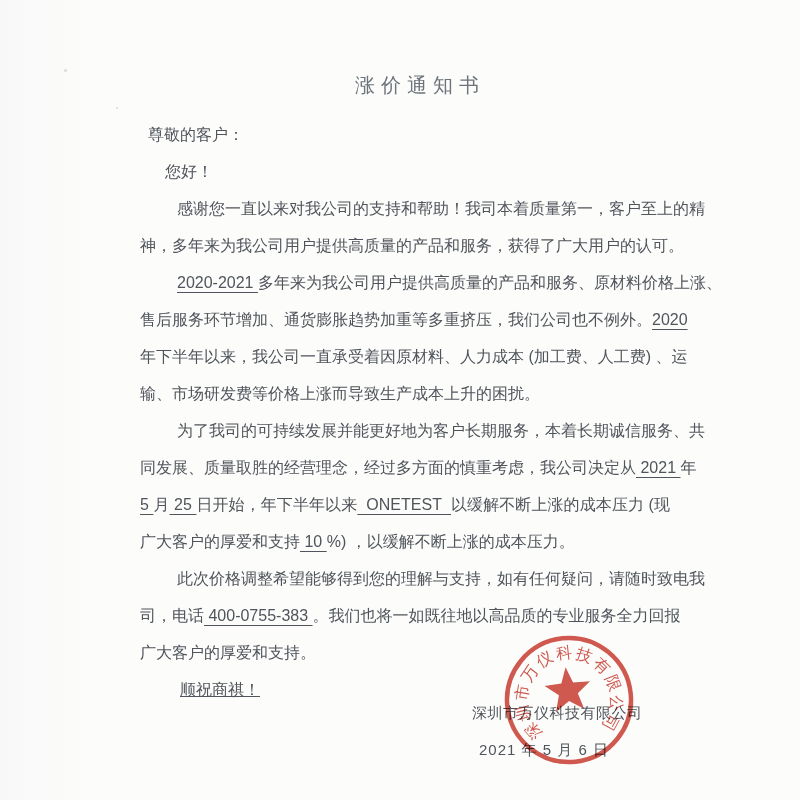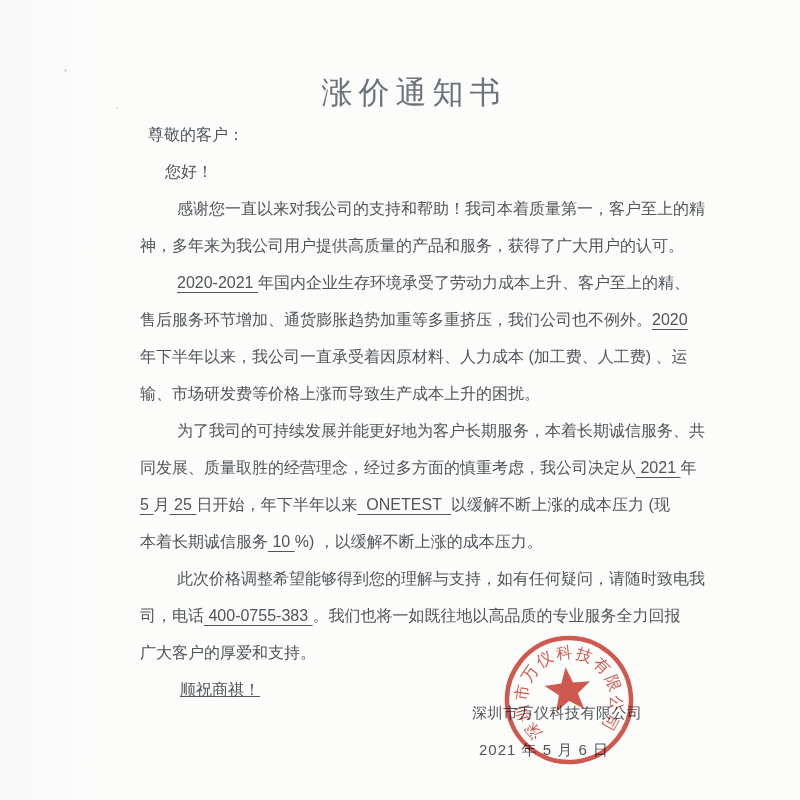--- a/index.html
+++ b/index.html
@@ -2,23 +2,23 @@
 <html style="--seal-color: #c9372c;"><head>
 <meta charset="utf-8">
 <style>
   html,body{margin:0;padding:0;background:#ffffff;}
   .page{
     position:relative;width:800px;height:800px;overflow:hidden;
     background:linear-gradient(90deg,#f7f8f7 0px,#fcfcfb 95px,#fcfcfb 100%);
     font-family:"Liberation Sans",sans-serif;color:#50555b;
   }
   .title{
-    position:absolute;left:149px;top:72px;width:530px;margin:0;
+    position:absolute;left:155px;top:72px;width:530px;margin:0;
     text-align:center;font-family:"Liberation Serif",serif;font-weight:400;
-    font-size:31px;letter-spacing:6px;color:#6d737b;
+    font-size:20px;letter-spacing:6px;color:#6d737b;
   }
   .content{position:absolute;left:140px;top:116px;width:530px;font-size:16px;line-height:37px;}
   .line{white-space:nowrap;}
   .line.full{text-align:justify;text-align-last:justify;}
   .line.indent{text-indent:37px;}
   .salutation{padding-left:8px;}
   .greeting{text-indent:25px;}
   .closing{text-indent:40px;text-decoration:underline;}
   .u{text-decoration:underline;text-decoration-thickness:1px;text-underline-offset:4px;}
   .signature{position:absolute;left:472px;top:704px;font-size:15px;letter-spacing:.5px;color:#50555b;}
@@ -36,30 +36,30 @@
 
   <div class="content">
     <div class="line salutation">尊敬的客户：</div>
     <div class="line greeting">您好！</div>
     <div id="paragraphs">
         <div>
           <div class="line full indent"><span>感谢您一直以来对我公司的支持和帮助！我司本着质量第一，客户至上的精</span></div>
           <div class="line"><span>神，多年来为我公司用户提供高质量的产品和服务，获得了广大用户的认可。</span></div>
         </div>
         <div>
-          <div class="line full indent"><span class="u">2020-2021&nbsp;</span><span>年国内企业生存环境承受了劳动力成本上升、客户至上的精、</span></div>
+          <div class="line full indent"><span class="u">2020-2021&nbsp;</span><span>多年来为我公司用户提供高质量的产品和服务、原材料价格上涨、</span></div>
           <div class="line full"><span>售后服务环节增加、通货膨胀趋势加重等多重挤压，我们公司也不例外。</span><span class="u">2020</span></div>
           <div class="line full"><span>年下半年以来，我公司一直承受着因原材料、人力成本 (加工费、人工费) 、运</span></div>
           <div class="line"><span>输、市场研发费等价格上涨而导致生产成本上升的困扰。</span></div>
         </div>
         <div>
           <div class="line full indent"><span>为了我司的可持续发展并能更好地为客户长期服务，本着长期诚信服务、共</span></div>
           <div class="line full"><span>同发展、质量取胜的经营理念，经过多方面的慎重考虑，我公司决定从</span><span class="u">&nbsp;2021&nbsp;</span><span>年</span></div>
           <div class="line full"><span class="u">5&nbsp;</span><span>月</span><span class="u">&nbsp;25&nbsp;</span><span>日开始，年下半年以来</span><span class="u">&nbsp;&nbsp;ONETEST&nbsp;&nbsp;</span><span>以缓解不断上涨的成本压力 (现</span></div>
-          <div class="line"><span>本着长期诚信服务</span><span class="u">&nbsp;10&nbsp;</span><span>%) ，以缓解不断上涨的成本压力。</span></div>
+          <div class="line"><span>广大客户的厚爱和支持</span><span class="u">&nbsp;10&nbsp;</span><span>%) ，以缓解不断上涨的成本压力。</span></div>
         </div>
         <div>
           <div class="line full indent"><span>此次价格调整希望能够得到您的理解与支持，如有任何疑问，请随时致电我</span></div>
           <div class="line full"><span>司，电话</span><span class="u">&nbsp;400-0755-383&nbsp;</span><span>。我们也将一如既往地以高品质的专业服务全力回报</span></div>
           <div class="line"><span>广大客户的厚爱和支持。</span></div>
         </div>
       </div>
     <div class="line closing">顺祝商祺！</div>
   </div>
 

